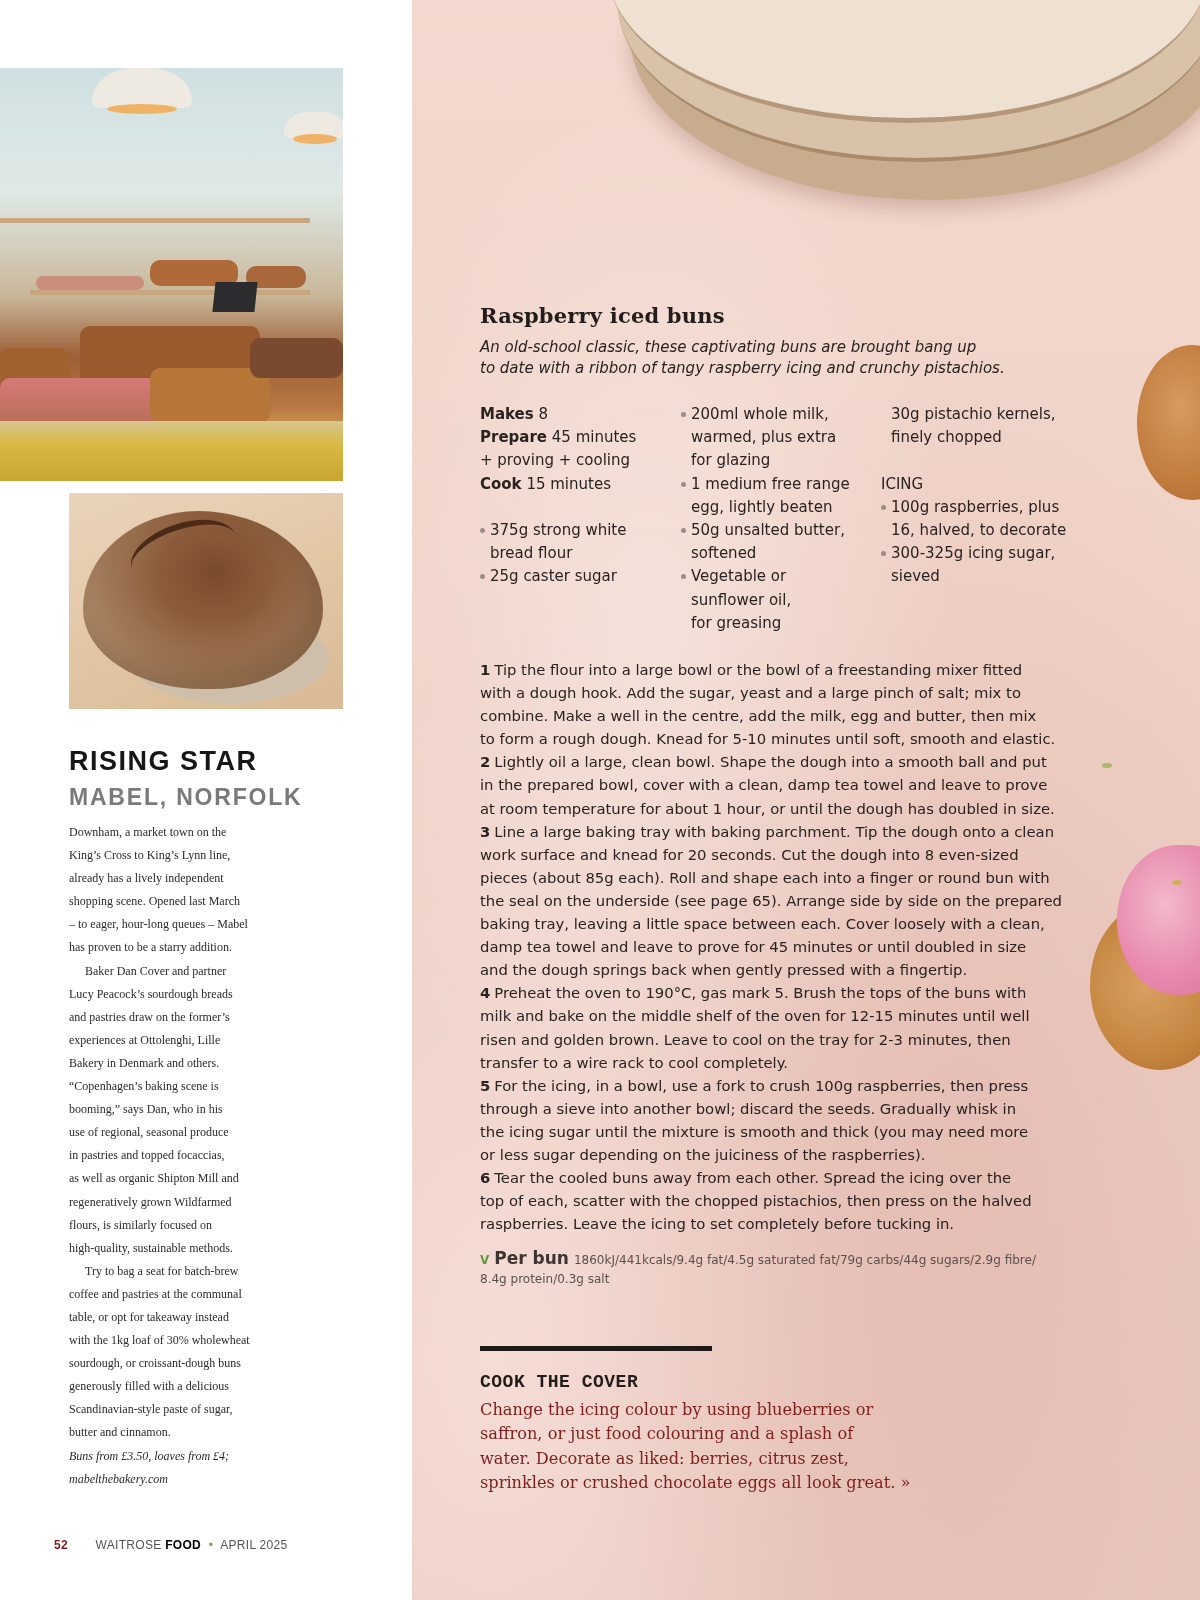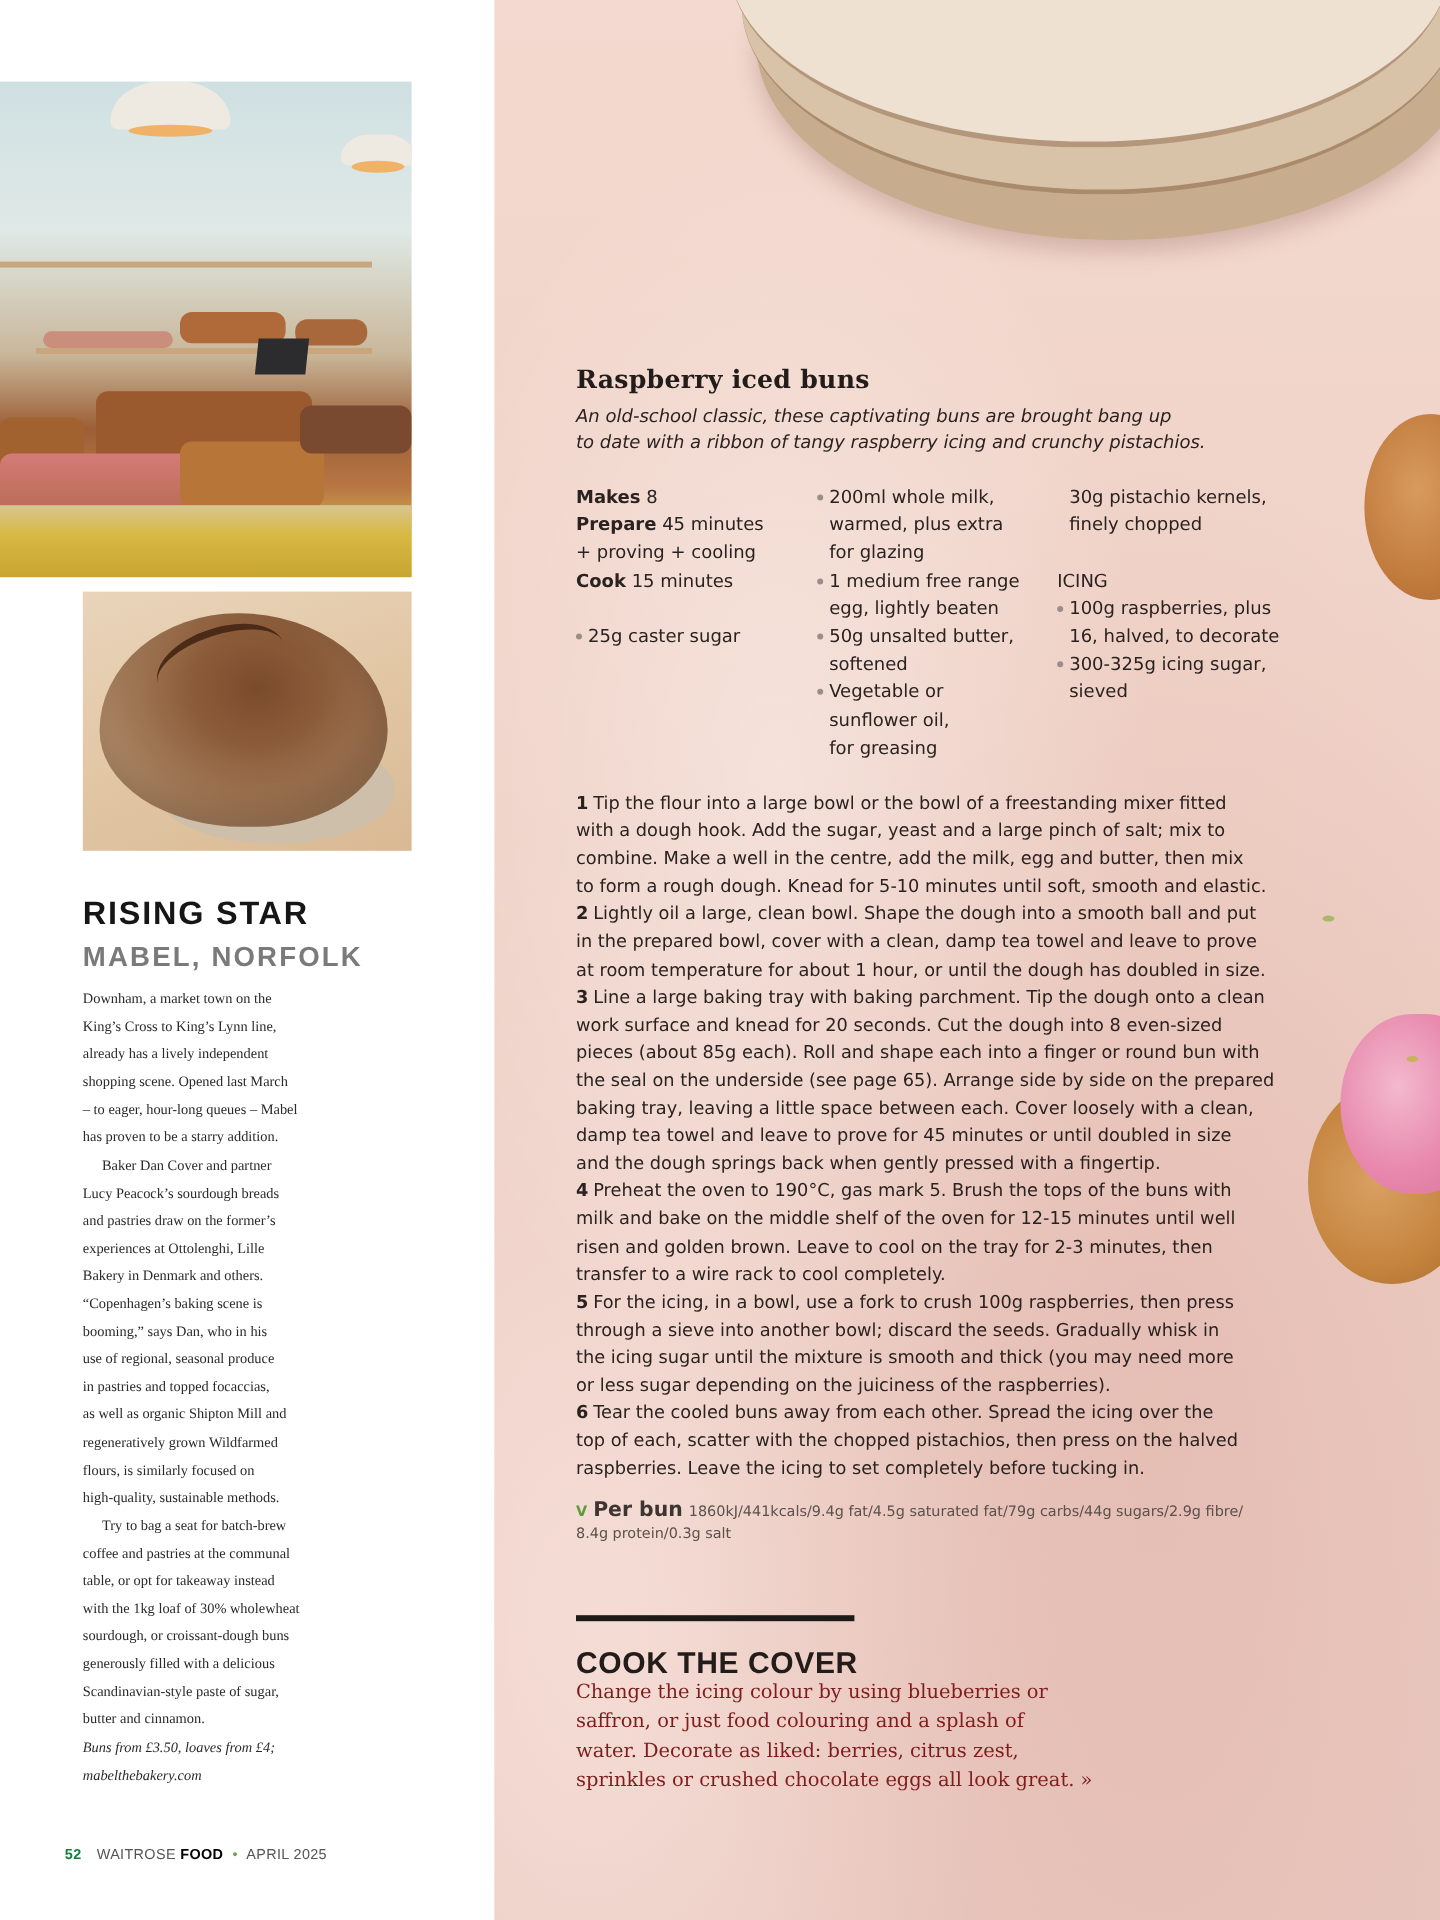--- a/index.html
+++ b/index.html
@@ -33,21 +33,21 @@
   .photo-loaf .score { position: absolute; left: 60px; top: 30px; width: 110px; height: 60px; border-top: 6px solid #4b2a17; border-radius: 60% 60% 0 0; transform: rotate(-18deg); }
 
   .rs-heading { position: absolute; left: 69px; top: 748px; font-family: "Liberation Sans", sans-serif; font-weight: 700; font-size: 27px; letter-spacing: 1.5px; color: #161616; line-height: 1; }
   .rs-sub { position: absolute; left: 69px; top: 786px; font-family: "Liberation Sans", sans-serif; font-weight: 700; font-size: 23px; letter-spacing: 1.8px; color: #7a7a7a; line-height: 1; }
   .rs-body { position: absolute; left: 69px; top: 821px; width: 290px; font-family: "Liberation Serif", serif; font-size: 12px; line-height: 23.1px; color: #2a2a2a; }
   .rs-body p { margin: 0; }
   .rs-body p.price { font-style: italic; }
   .rs-body .line { display: block; white-space: nowrap; }
 
   .footer { position: absolute; left: 54px; top: 1538px; font-family: "Liberation Sans", sans-serif; font-size: 12px; color: #555; letter-spacing: 0.3px; white-space: nowrap; }
-  .footer .num { font-weight: 700; color: #15803d; margin-right: 9px; }
+  .footer .num { font-weight: 700; color: #7f1d1d; margin-right: 24px; }
   .footer .brand-bold { font-weight: 700; color: #000000; }
   .footer .dot { color: #7aa04a; margin: 0 4px; }
 
   
   .right-panel {
     position: absolute; left: 412px; top: 0; width: 788px; height: 1600px; overflow: hidden;
     background:
       radial-gradient(ellipse at 30% 40%, rgba(255,255,255,0.35) 0%, rgba(255,255,255,0) 40%),
       radial-gradient(ellipse at 70% 75%, rgba(210,150,140,0.25) 0%, rgba(210,150,140,0) 50%),
       radial-gradient(ellipse at 10% 85%, rgba(255,240,235,0.5) 0%, rgba(255,240,235,0) 35%),
@@ -81,21 +81,21 @@
   .method { position: absolute; left: 480px; top: 658px; width: 590px; font-family: "DejaVu Sans", sans-serif; font-size: 14.8px; line-height: 23.1px; color: #2a2220; }
   .method p { margin: 0; }
   .method .step-num { font-weight: 700; margin-right: 4px; }
   .method .line { display: block; white-space: nowrap; }
 
   .nutrition { position: absolute; left: 480px; top: 1249px; width: 560px; font-family: "DejaVu Sans", sans-serif; font-size: 12px; line-height: 18.5px; color: #5a504c; }
   .nutrition .veg { color: #5f9a3a; font-weight: 700; margin-right: 5px; }
   .nutrition .label { font-weight: 700; color: #3e3532; margin-right: 5px; font-size: 17px; }
 
   .divider { position: absolute; left: 480px; top: 1346px; width: 232px; height: 5px; background: #1e1a18; }
-  .ctc-title { position: absolute; left: 480px; top: 1372px; font-family: Liberation Sans, sans-serif; font-weight: 700; font-size: 25px; color: #221c1a; letter-spacing: 0.5px; text-align: center; }
+  .ctc-title { position: absolute; left: 480px; top: 1372px; font-family: Liberation Mono, monospace; font-weight: 700; font-size: 18px; color: #221c1a; letter-spacing: 0.5px; text-align: center; }
   .ctc-body { position: absolute; left: 480px; top: 1398px; width: 520px; font-family: "DejaVu Serif", serif; font-size: 16.2px; line-height: 24.3px; color: #7f1d1d; }
   .ctc-body .line { display: block; white-space: nowrap; }
 </style>
 </head>
 <body>
 
 <div class="left-col">
 
   <div class="photo-bakery">
     <div class="lamp" style="left:92px;top:0;width:100px;height:40px;"></div>
@@ -191,20 +191,24 @@
   <div>to date with a ribbon of tangy raspberry icing and crunchy pistachios.</div>
 </div>
 
 <div class="info col1">
   <div><b>Makes</b> <span>8</span></div>
   <div><b>Prepare</b> <span>45 minutes</span></div>
   <div>+ proving + cooling</div>
   <div><b>Cook</b> <span>15 minutes</span></div>
   <div class="gap"></div>
   <div class="ing">
+    <div>375g strong white</div>
+    <div>bread flour</div>
+  </div>
+  <div class="ing">
     <div>25g caster sugar</div>
   </div>
 </div>
 
 <div class="info col2">
   <div class="ing">
     <div>200ml whole milk,</div>
     <div>warmed, plus extra</div>
     <div>for glazing</div>
   </div>

